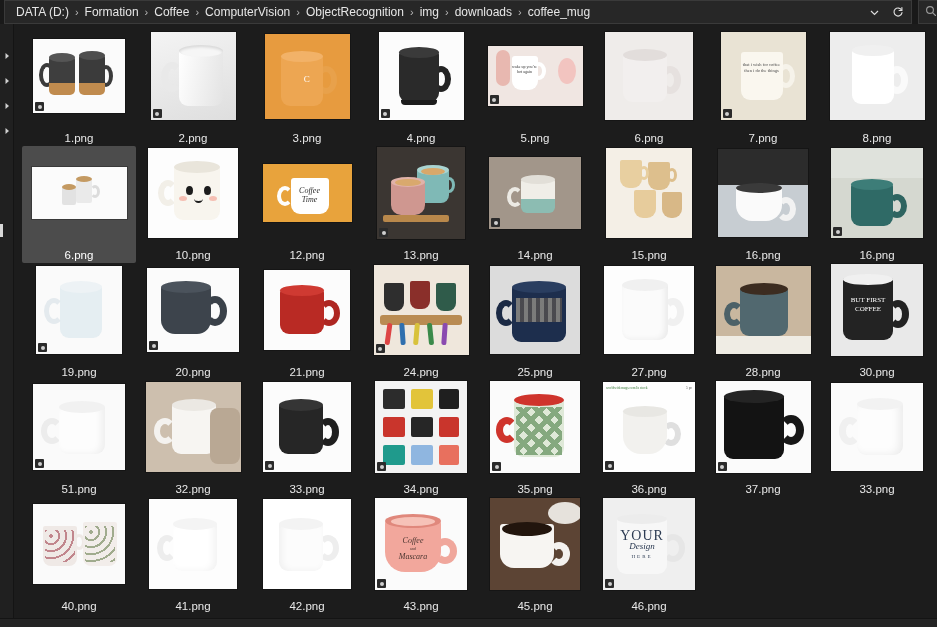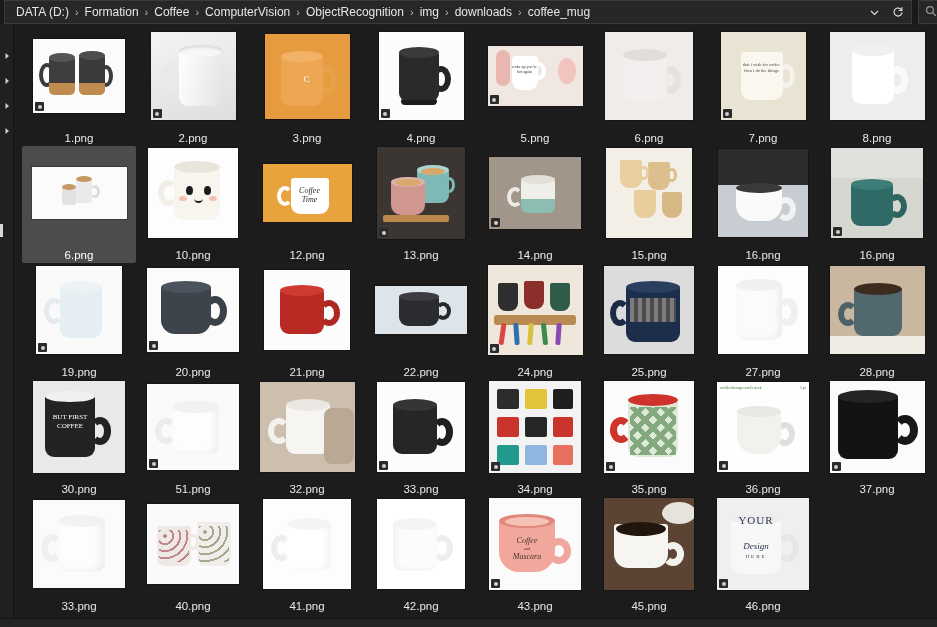--- a/index.html
+++ b/index.html
@@ -523,32 +523,20 @@
             <div class="art">
               <div class="mughandle" style="left:54px;top:30px;width:22px;height:26px;border-width:6px;border-color:#ae2722;border-left-color:transparent"></div>
               <div class="mugbody" style="left:16px;top:20px;width:44px;height:44px;background:#b92a24"></div>
               <div class="rim" style="left:16px;top:15px;width:44px;height:11px;background:#cf3a32"></div>
             </div>
           </div>
         </div>
         <div class="label">21.png</div>
       </div>
 
-      <div class="cell">
-        <div class="thumbwrap">
-          <div class="thumb" style="width:92px;height:48px;background:#dde4ea">
-            <div class="art">
-              <div class="mughandle" style="left:60px;top:16px;width:16px;height:18px;border-width:4px;border-color:#27282c;border-left-color:transparent"></div>
-              <div class="mugbody" style="left:24px;top:10px;width:40px;height:30px;background:#2b2c30"></div>
-              <div class="rim" style="left:24px;top:6px;width:40px;height:9px;background:#3c3d42"></div>
-            </div>
-          </div>
-        </div>
-        <div class="label">22.png</div>
-      </div>
 
       <div class="cell">
         <div class="thumbwrap">
           <div class="thumb" style="width:95px;height:90px;background:#efe7dc">
             <div class="art">
               <div class="mugbody" style="left:10px;top:18px;width:20px;height:28px;background:#2e2e2e;border-radius:2px 2px 8px 8px"></div>
               <div class="mugbody" style="left:36px;top:16px;width:20px;height:28px;background:#8a2f2a;border-radius:2px 2px 8px 8px"></div>
               <div class="mugbody" style="left:62px;top:18px;width:20px;height:28px;background:#2f5b4a;border-radius:2px 2px 8px 8px"></div>
               <div style="position:absolute;left:6px;top:50px;width:82px;height:10px;background:#b98b52;border-radius:3px"></div>
               <div style="position:absolute;left:12px;top:58px;width:5px;height:22px;background:#d44;border-radius:2px;transform:rotate(8deg)"></div>
@@ -830,21 +818,21 @@
         <div class="label">45.png</div>
       </div>
 
       <div class="cell">
         <div class="thumbwrap">
           <div class="thumb" style="width:92px;height:92px;background:#efefef">
             <div class="art">
               <div class="mughandle" style="left:58px;top:36px;width:24px;height:28px;border-width:6px;border-color:#e6e6e6;border-left-color:transparent"></div>
               <div class="mugbody" style="left:14px;top:20px;width:50px;height:56px;background:#f7f7f7"></div>
               <div class="rim" style="left:14px;top:16px;width:50px;height:10px;background:#ececec"></div>
-              <div class="txt" style="top:16px;left:14px;width:50px;font-size:11px;color:#2b3a52;letter-spacing:1px">YOUR</div>
+              <div class="txt" style="top:30px;left:14px;width:50px;font-size:14px;color:#2b3a52;letter-spacing:1px">YOUR</div>
               <div class="txt" style="top:43px;left:14px;width:50px;font-size:9px;color:#2b3a52;font-style:italic">Design</div>
               <div class="txt" style="top:56px;left:14px;width:50px;font-size:5px;color:#2b3a52;letter-spacing:2px">HERE</div>
             </div>
             <div class="badge">
                 <i></i>
               </div>
           </div>
         </div>
         <div class="label">46.png</div>
       </div>

